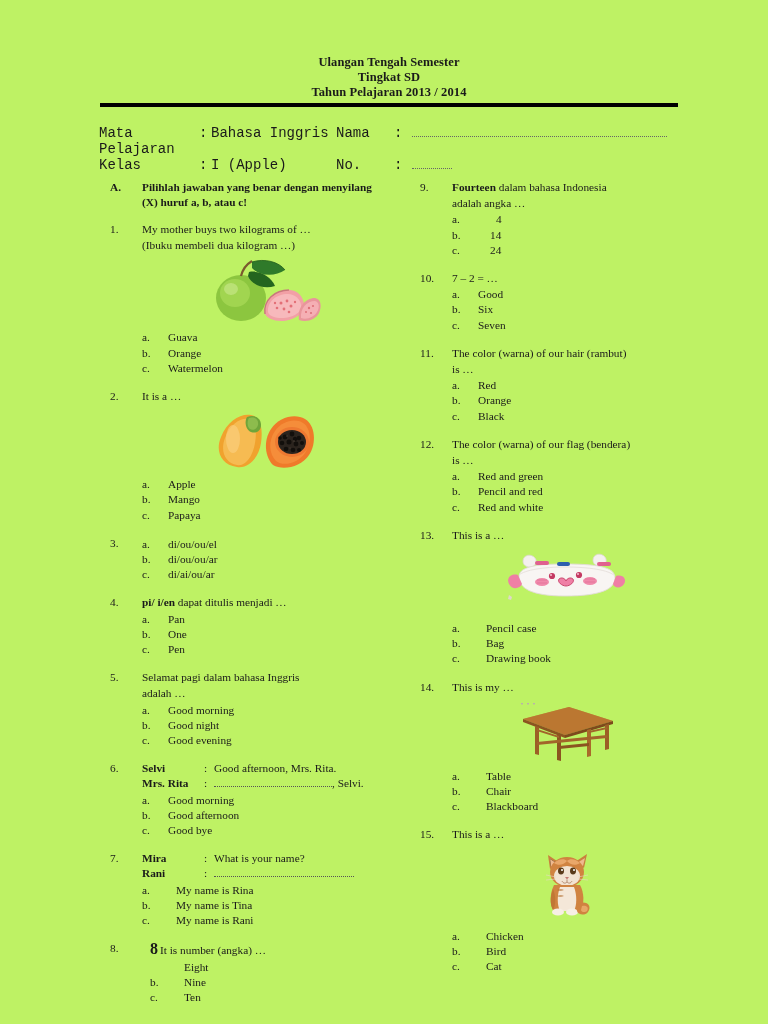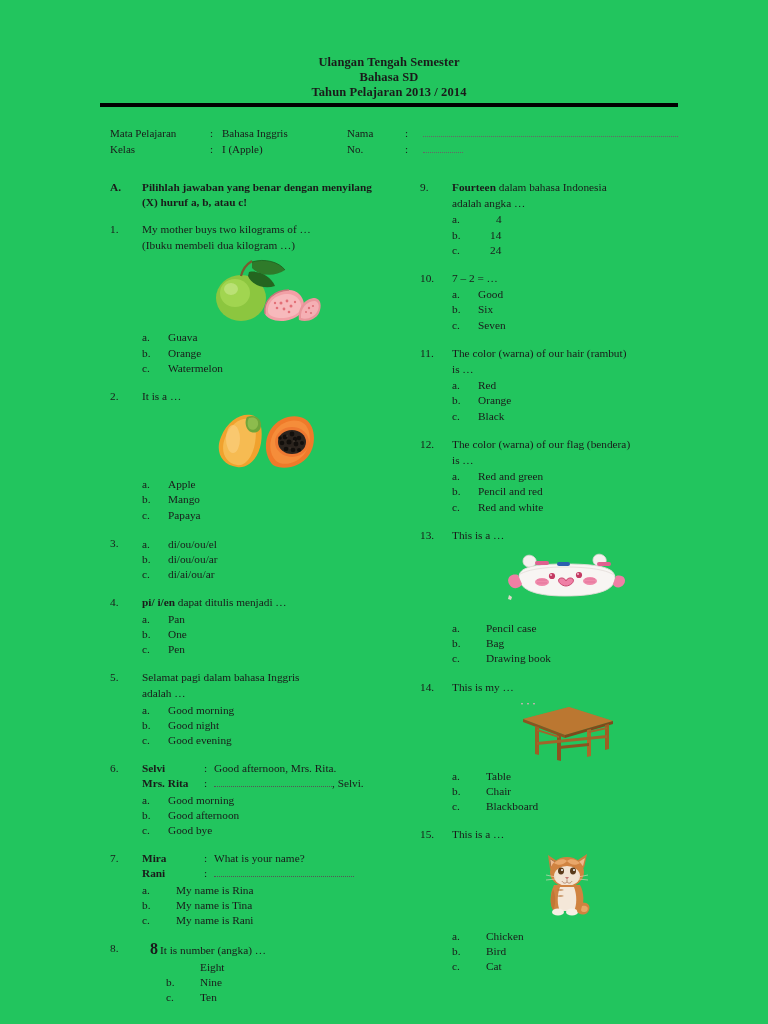--- a/index.html
+++ b/index.html
@@ -13,21 +13,21 @@
     font-family: "Liberation Serif", "DejaVu Serif", serif;
     color: #1a1a1a;
     position: relative;
     overflow: hidden;
   }
   .page {
     position: absolute;
     left: 0; top: 0;
     width: 768px;
     height: 1024px;
-    background: #22c55e;
+    background: #bef264;
   }
 
   
   .doc-header {
     position: absolute;
     left: 100px;
     top: 55px;
     width: 578px;
     text-align: center;
     font-weight: bold;
@@ -42,25 +42,26 @@
     left: 100px;
     top: 103px;
     width: 578px;
     height: 4px;
     background: #000;
   }
 
   
   .ident {
     position: absolute;
-    left: 110px;
+    left: 99px;
     top: 125px;
     width: 570px;
-    font-size: 11px;
+    font-size: 14px;
     line-height: 16px;
+    font-family: Liberation Mono, monospace;
   }
   .ident-row { display: flex; align-items: baseline; }
   .ident .lbl    { width: 100px; }
   .ident .colon  { width: 12px; }
   .ident .val    { width: 125px; }
   .ident .lbl2   { width: 58px; }
   .ident .colon2 { width: 18px; }
   .dots-long {
     flex: 0 0 auto;
     width: 255px;
@@ -152,21 +153,21 @@
 
   svg { display: block; }
 </style>
 </head>
 <body>
 
 <div class="page">
 
   <div class="doc-header">
     <div>Ulangan Tengah Semester</div>
-    <div>Bahasa SD</div>
+    <div>Tingkat SD</div>
     <div>Tahun Pelajaran 2013 / 2014</div>
   </div>
 
   <div class="rule"></div>
 
   <div class="ident">
     <div class="ident-row">
       <span class="lbl">Mata Pelajaran</span>
       <span class="colon">:</span>
       <span class="val">Bahasa Inggris</span>
@@ -422,21 +423,21 @@
             <span class="v">My name is Rani</span>
           </div>
         </div>
       </div>
     </div>
 
     <div class="q">
       <span class="num">8.</span>
       <div class="body">
         <div class="stem" style="margin-left:8px"><span class="big8">8</span><span>It is number (angka) …</span></div>
-        <div class="opts" style="margin-left:24px">
+        <div class="opts" style="margin-left:8px">
           <div class="opt wide-k no-key">
             <span class="k"></span>
             <span class="v">Eight</span>
           </div>
           <div class="opt wide-k">
             <span class="k">b.</span>
             <span class="v">Nine</span>
           </div>
           <div class="opt wide-k">
             <span class="k">c.</span>

